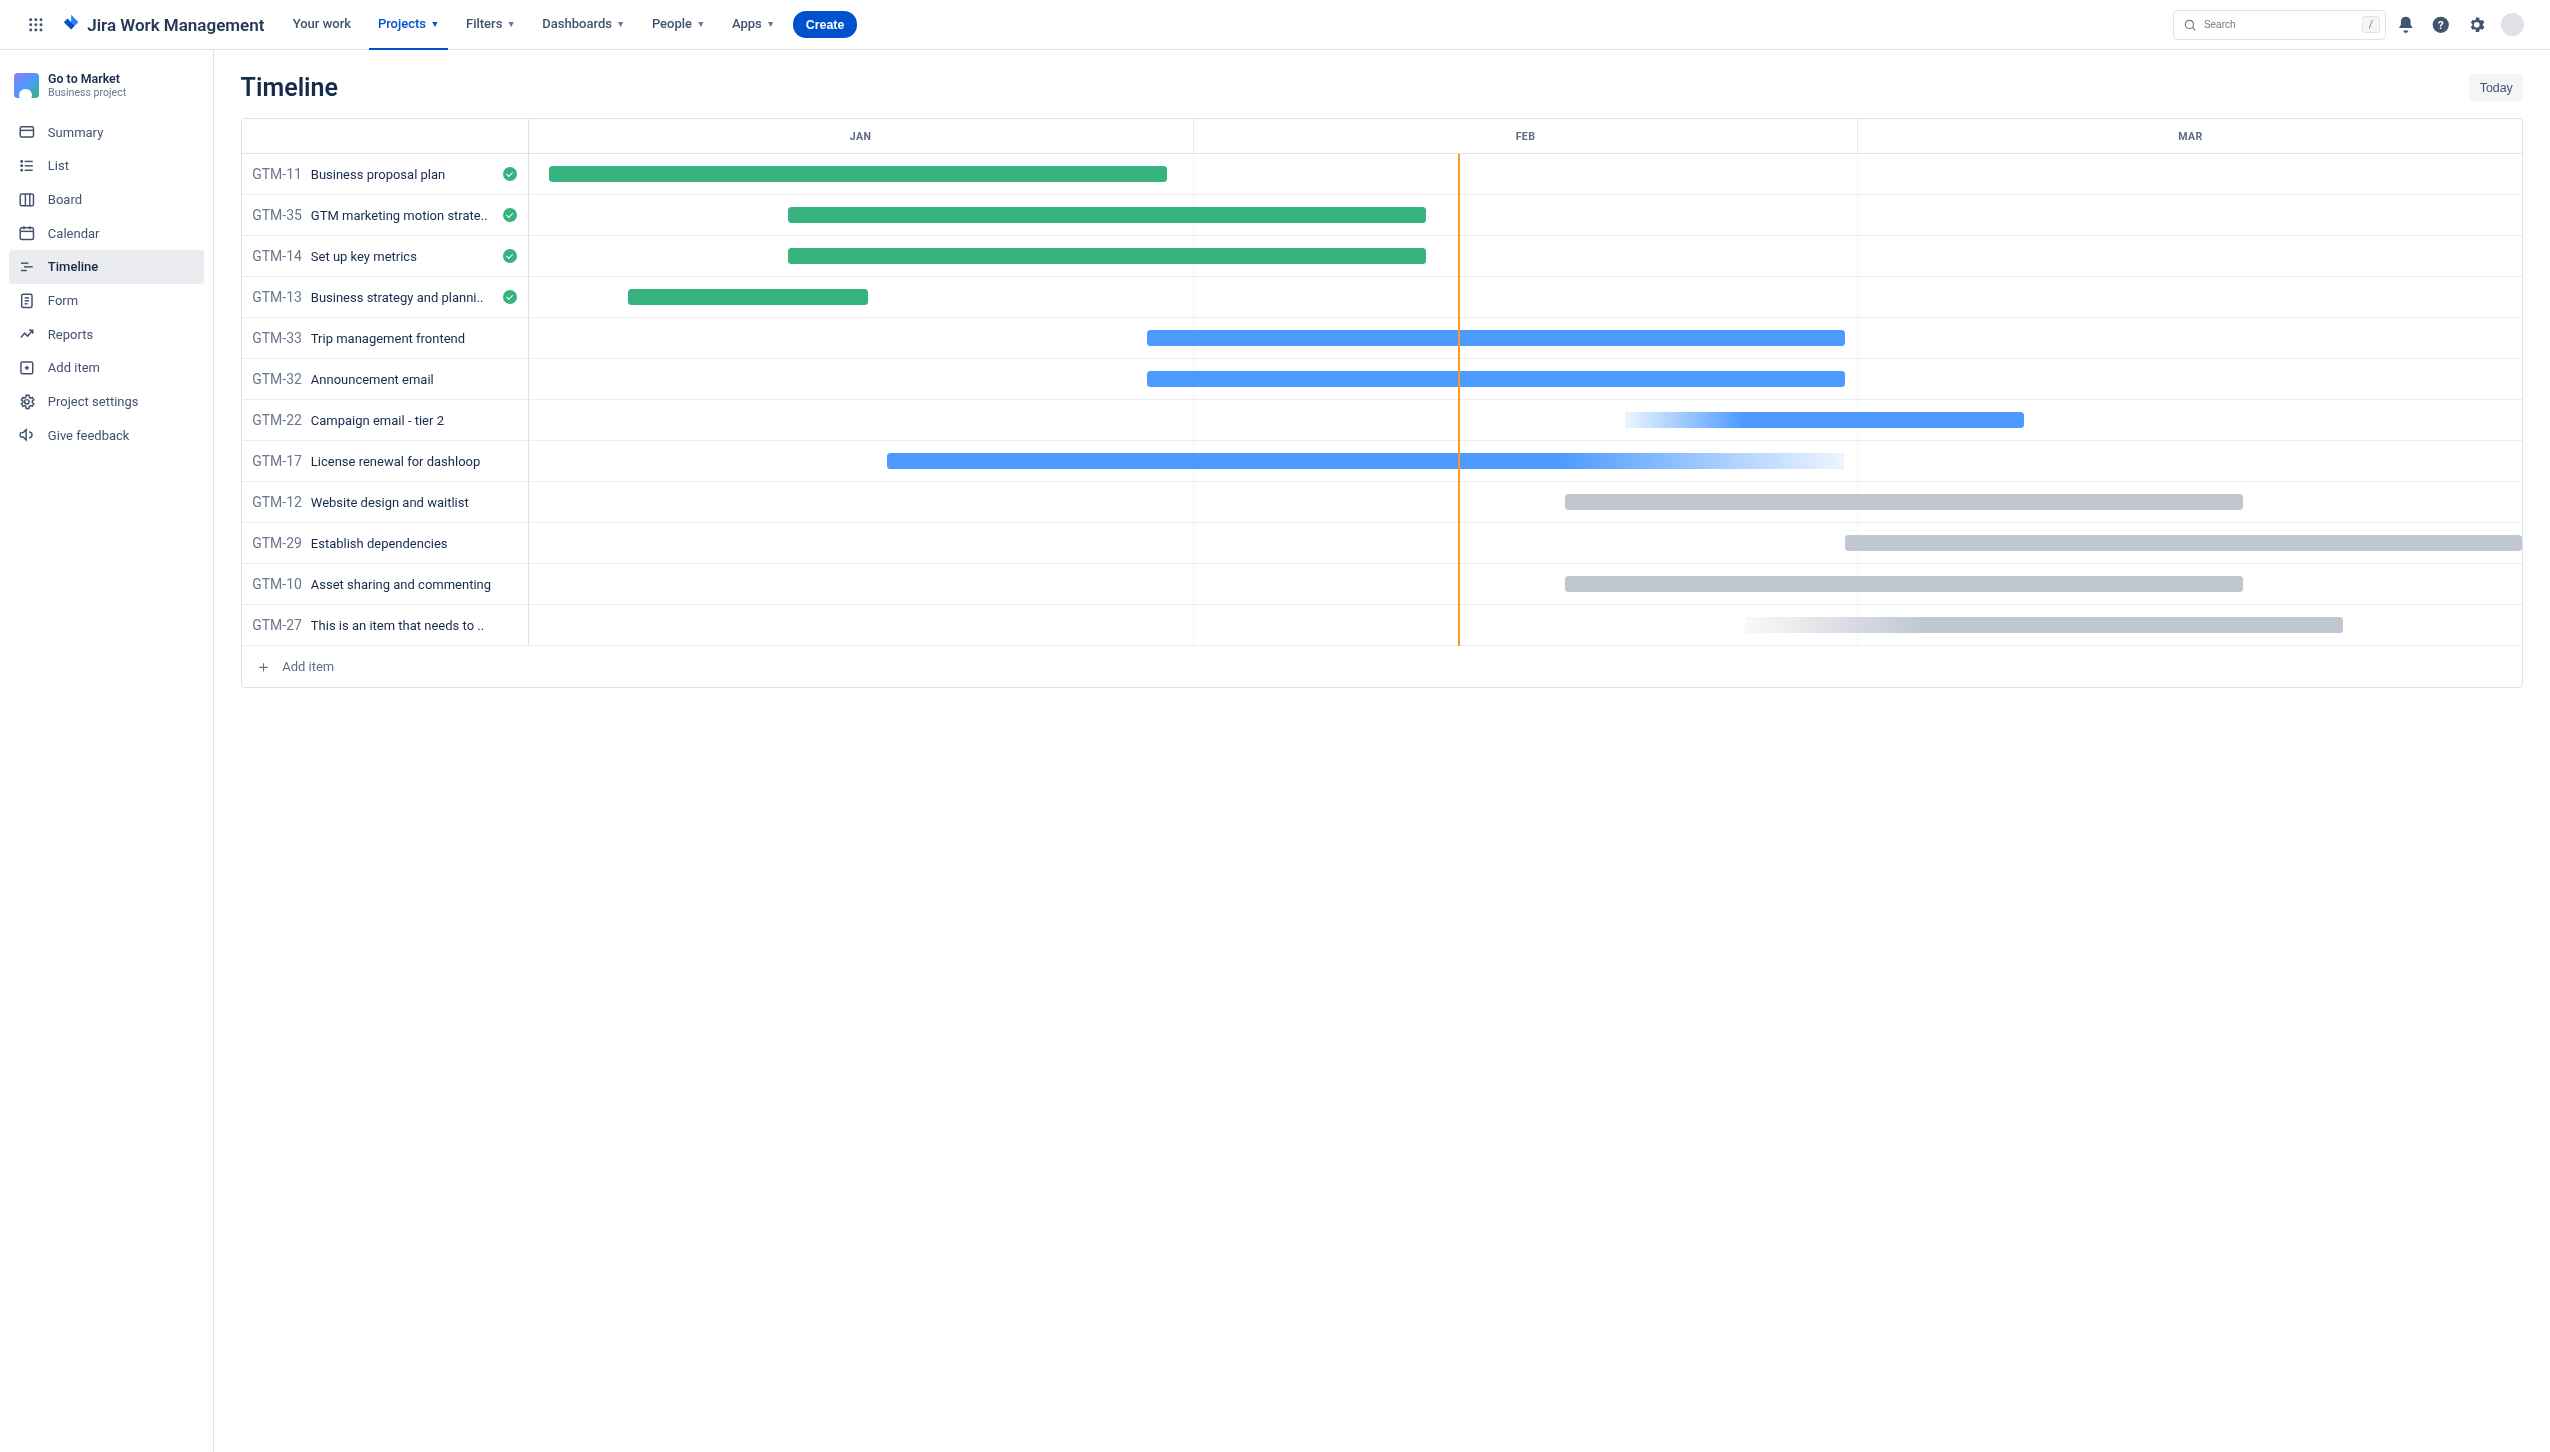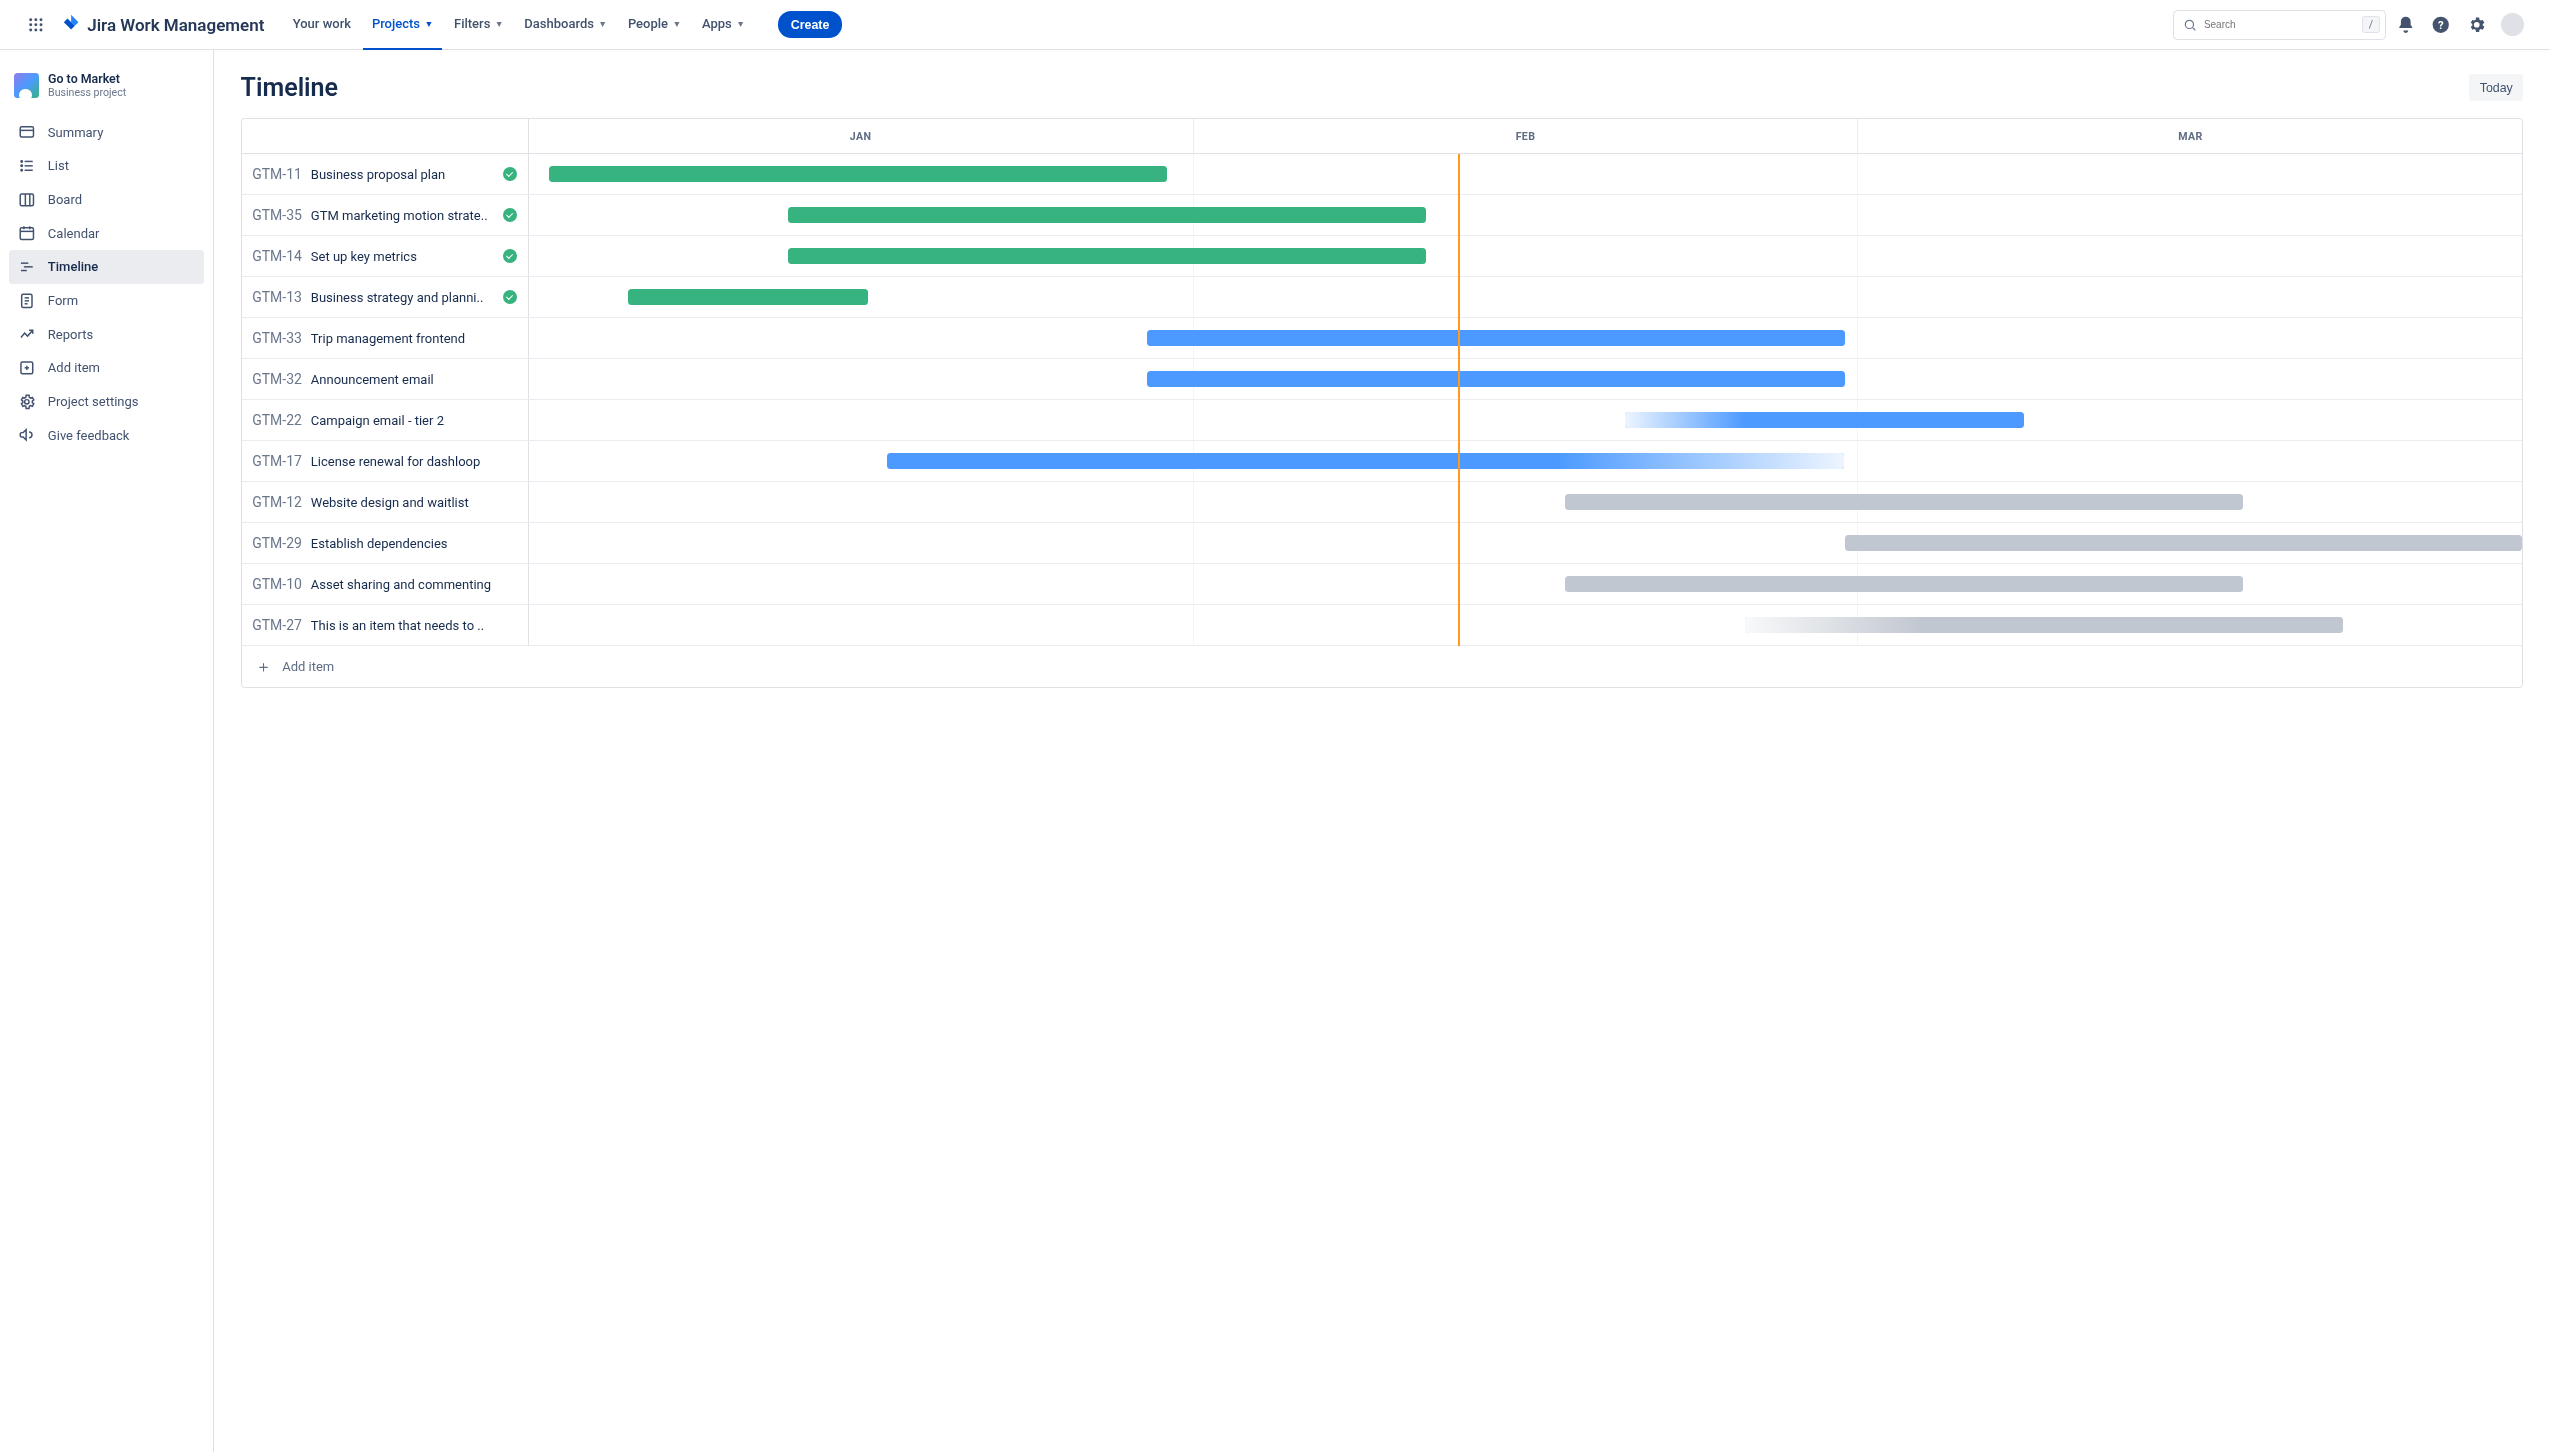--- a/index.html
+++ b/index.html
@@ -31,37 +31,37 @@
   padding: 0 8.9px;
   font-weight: 600;
   font-size: 17px;
   color: #253858;
   cursor: pointer;
 }
 .brand-icon {
   color: #2684FF;
   font-size: 17.7px;
 }
-.nav-items { display: flex; align-items: stretch; gap: 3px; margin-left: 7px; height: 50px;}
+.nav-items { display: flex; align-items: stretch; gap: 9px; margin-left: 7px; height: 50px;}
 .nav-item {
   display: flex; align-items: center;
   padding: 0 8.9px;
   color: #42526E;
   font-weight: 500;
   border-bottom: 2.7px solid transparent;
   cursor: pointer;
   gap: 4.4px;
   font-size: 13px;
 }
 .nav-item.active { color: #0052CC; border-bottom-color: #0052CC; }
 .nav-caret { font-size: 8.9px; color: #6B778C; }
 .nav-item.active .nav-caret { color: #0052CC; }
 .create-btn {
   background:#0052CC; color:#fff; border:none; border-radius:13px;
-  font-weight:600; font-size:12.4px; padding: 6.2px 12.4px; margin-left: 21px; cursor:pointer;
+  font-weight:600; font-size:12.4px; padding: 6.2px 12.4px; margin-left: 6px; cursor:pointer;
 }
 .nav-spacer { flex: 1; }
 .search-wrap {
   display:flex; align-items:center; gap:7px;
   border:0.9px solid #DFE1E6; border-radius:4.4px;
   background:#fff; height:30px; padding: 0 5.3px 0 8.9px; width: 213px;
   color:#6B778C;
 }
 .search-wrap svg { color:#6B778C; }
 .search-input { border:none; outline:none; flex:1; font-size:10px; color:#6B778C; background:transparent;}

